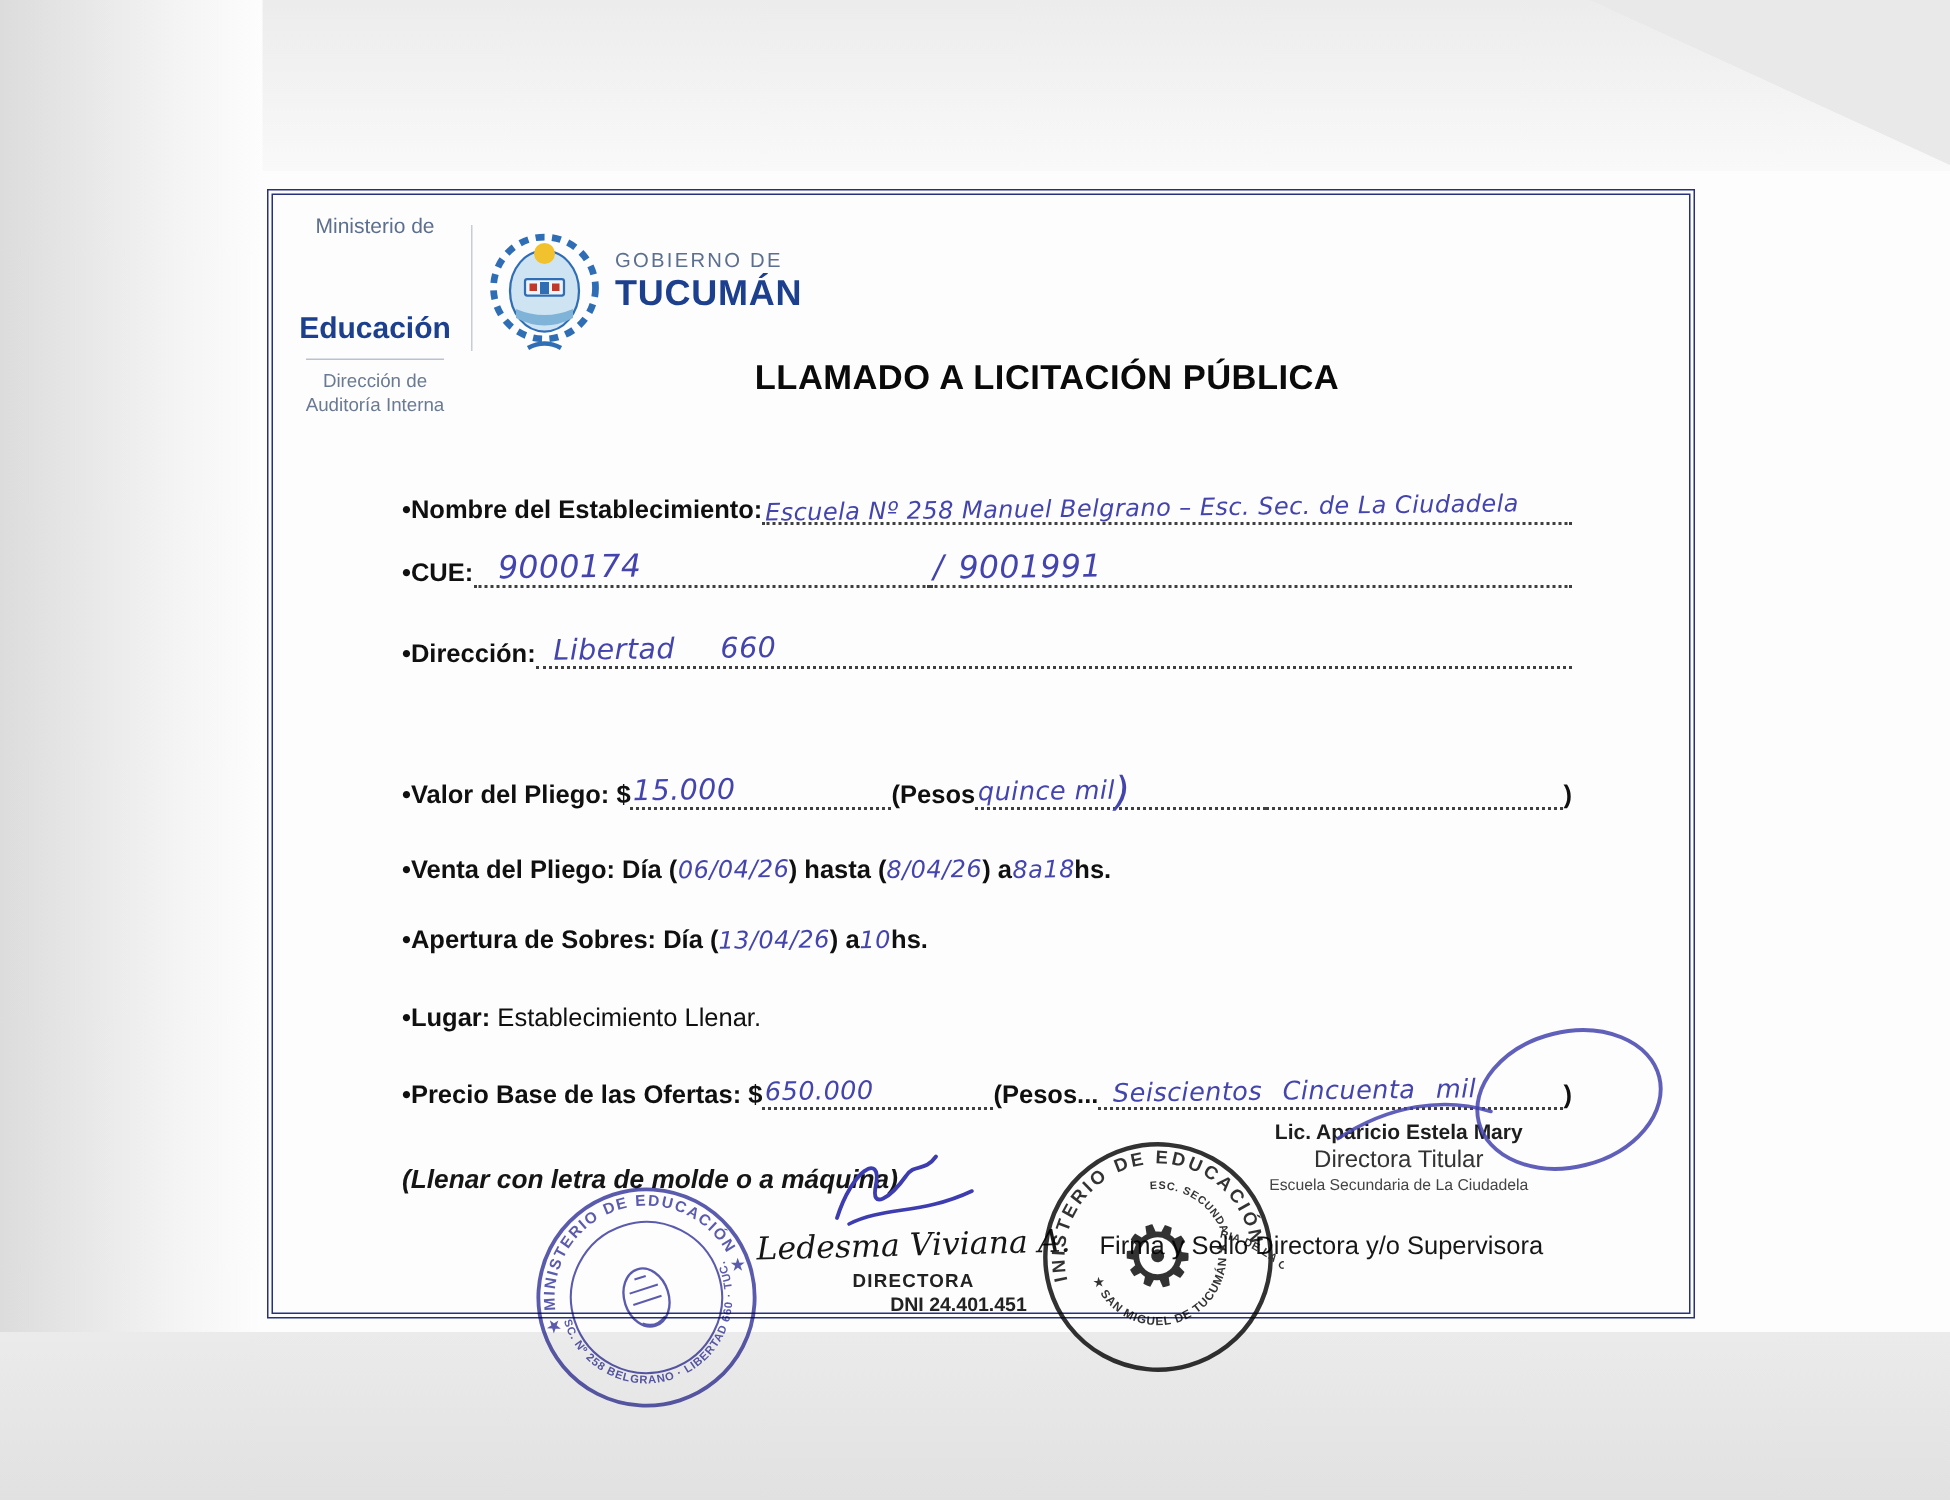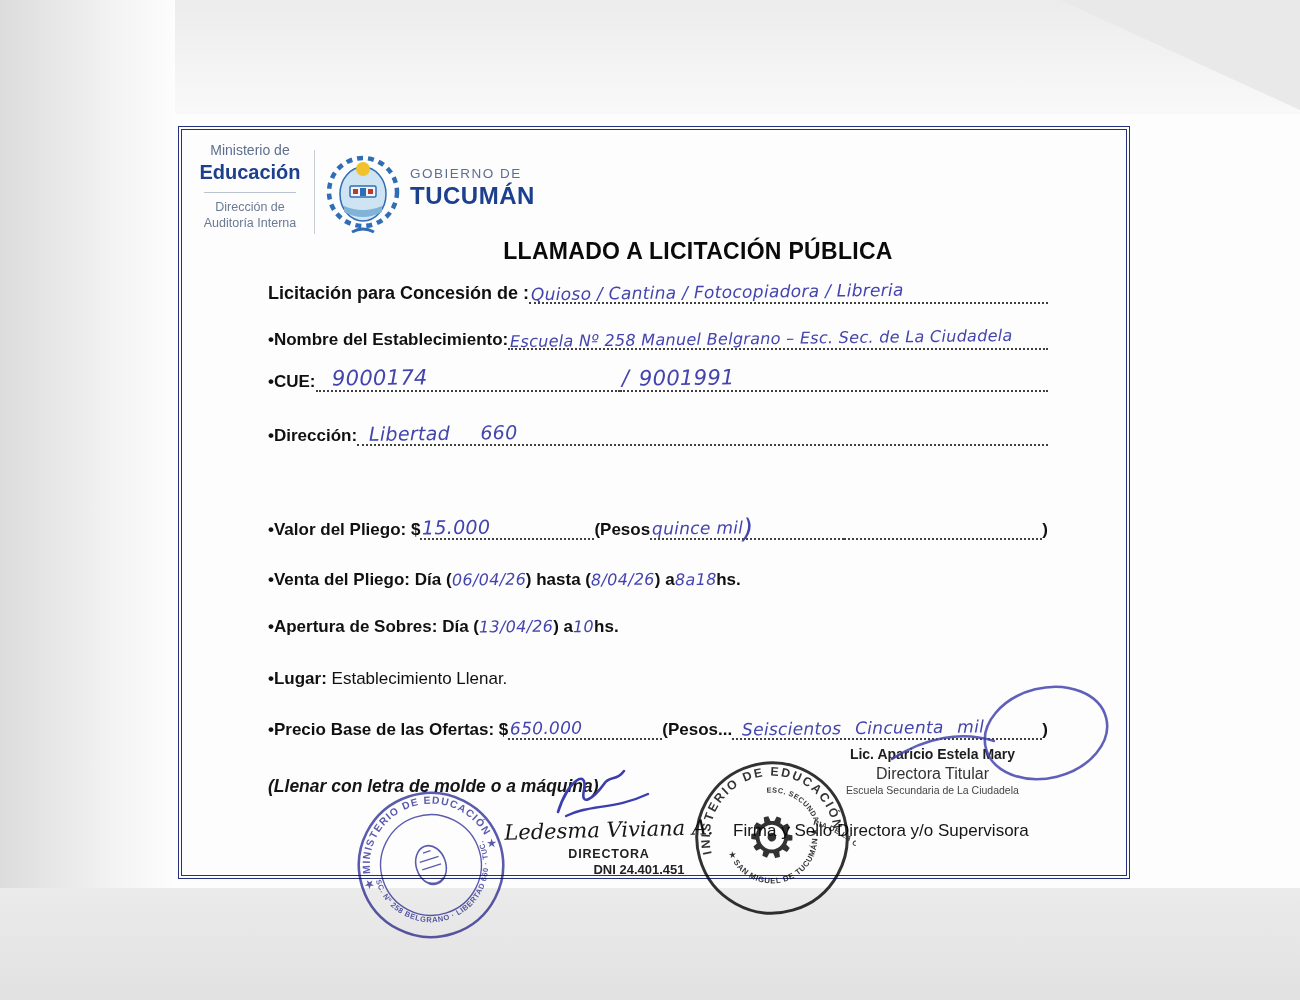--- a/index.html
+++ b/index.html
@@ -13,21 +13,21 @@
   .bg-bottom{position:absolute;left:0;top:888px;width:1300px;height:112px;
              background:linear-gradient(180deg,#ebebeb,#e1e1e1);}
   .bg-corner{position:absolute;left:1060px;top:0;width:240px;height:110px;background:#e9e9e9;
              clip-path:polygon(0 0,100% 0,100% 100%);}
   
   .frame{position:absolute;left:178px;top:126px;width:944px;height:745px;
          border:4px double #27307d;}
   
   .min-block{position:absolute;left:190px;top:142px;width:120px;text-align:center;line-height:1.25;}
   .min-top{font-size:14px;color:#5d6f8e;}
-  .min-name{font-size:20px;font-weight:bold;color:#1c3f8e;}
+  .min-name{font-size:20px;font-weight:bold;color:#1c3f8e;margin-top:47px;}
   .min-rule{width:92px;border-top:1px solid #b9c2cf;margin:7px auto 6px auto;}
   .unit{font-size:12.5px;color:#6a7a93;line-height:1.3;}
   .v-div{position:absolute;left:314px;top:150px;height:84px;border-left:1px solid #c6cdd6;}
   .logo-svg{position:absolute;left:322px;top:148px;}
   .gov-block{position:absolute;left:410px;top:166px;line-height:1.15;}
   .gov-top{font-size:13.5px;letter-spacing:1.5px;color:#5d6f8e;}
   .gov-name{font-size:24px;font-weight:bold;color:#1c3f8e;letter-spacing:.5px;}
   
   .doc-title{position:absolute;left:178px;top:238px;width:944px;text-align:center;
              font-size:23px;font-weight:bold;color:#0a0a0a;letter-spacing:.3px;padding-left:48px;}
@@ -94,26 +94,20 @@
     <path d="M30 84 Q41 78 52 84" fill="none" stroke="#2f6db5" stroke-width="3"></path>
   </svg>
 
   <div class="gov-block">
     <div class="gov-top">GOBIERNO DE</div>
     <div class="gov-name">TUCUMÁN</div>
   </div>
 
   <div class="doc-title">LLAMADO A LICITACIÓN PÚBLICA</div>
 
-  <div class="row" style="top:276px">
-    <span class="lbl lbl-lg">Licitación para Concesión de :</span>
-    <span class="fill grow">
-      <span class="hw hw-17">Quioso / Cantina / Fotocopiadora / Libreria</span>
-    </span>
-  </div>
 
   <div class="row" style="top:322px">
     <span class="lbl">•Nombre del Establecimiento:</span>
     <span class="fill grow">
       <span class="hw hw-16">Escuela Nº 258 Manuel Belgrano – Esc. Sec. de La Ciudadela</span>
     </span>
   </div>
 
   <div class="row" style="top:364px">
     <span class="lbl">•CUE:</span>

